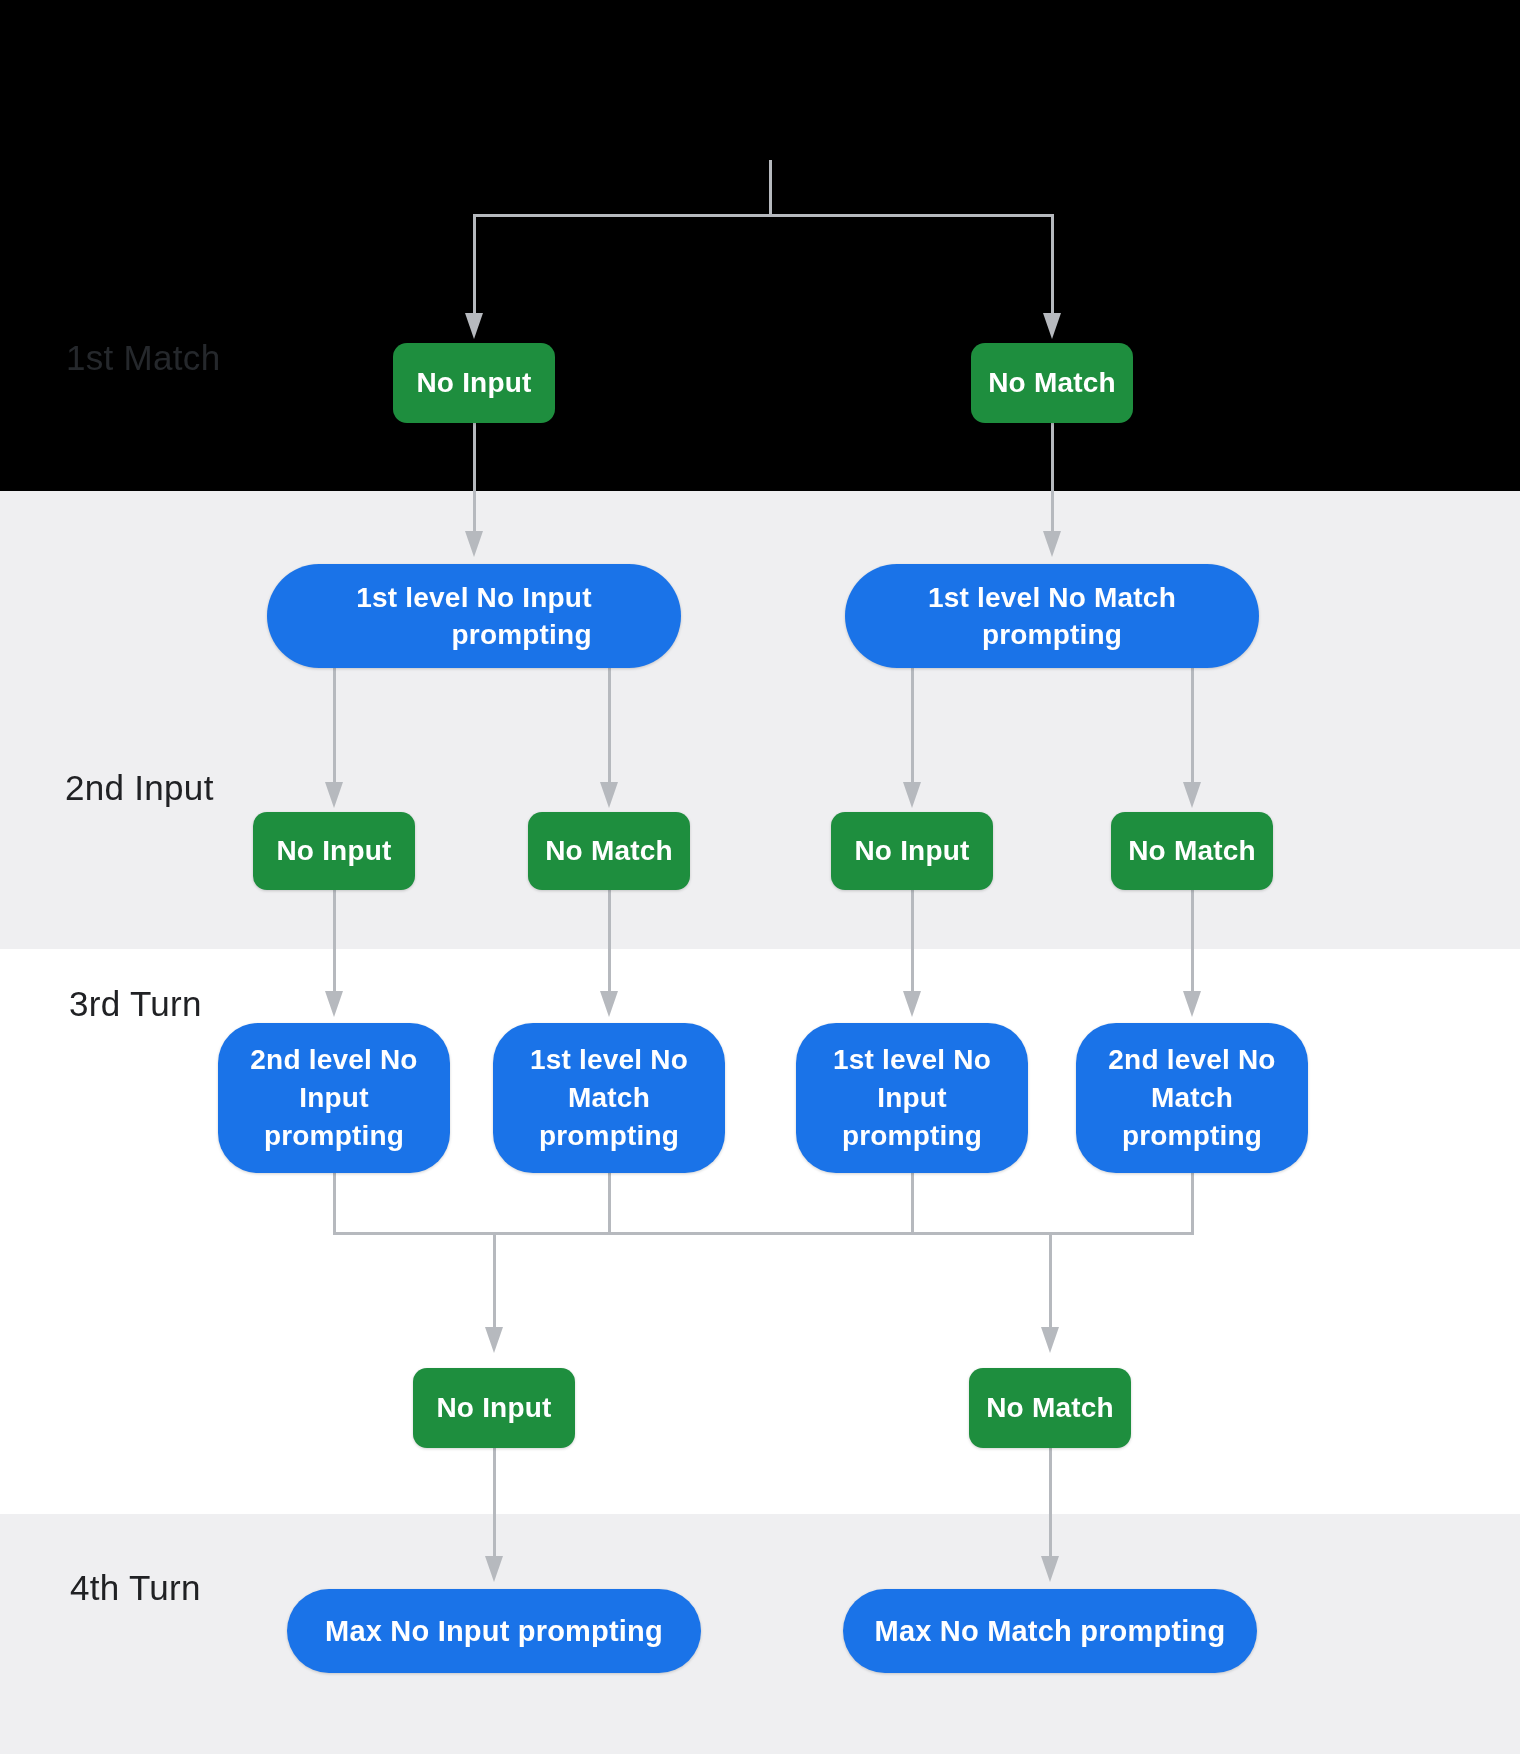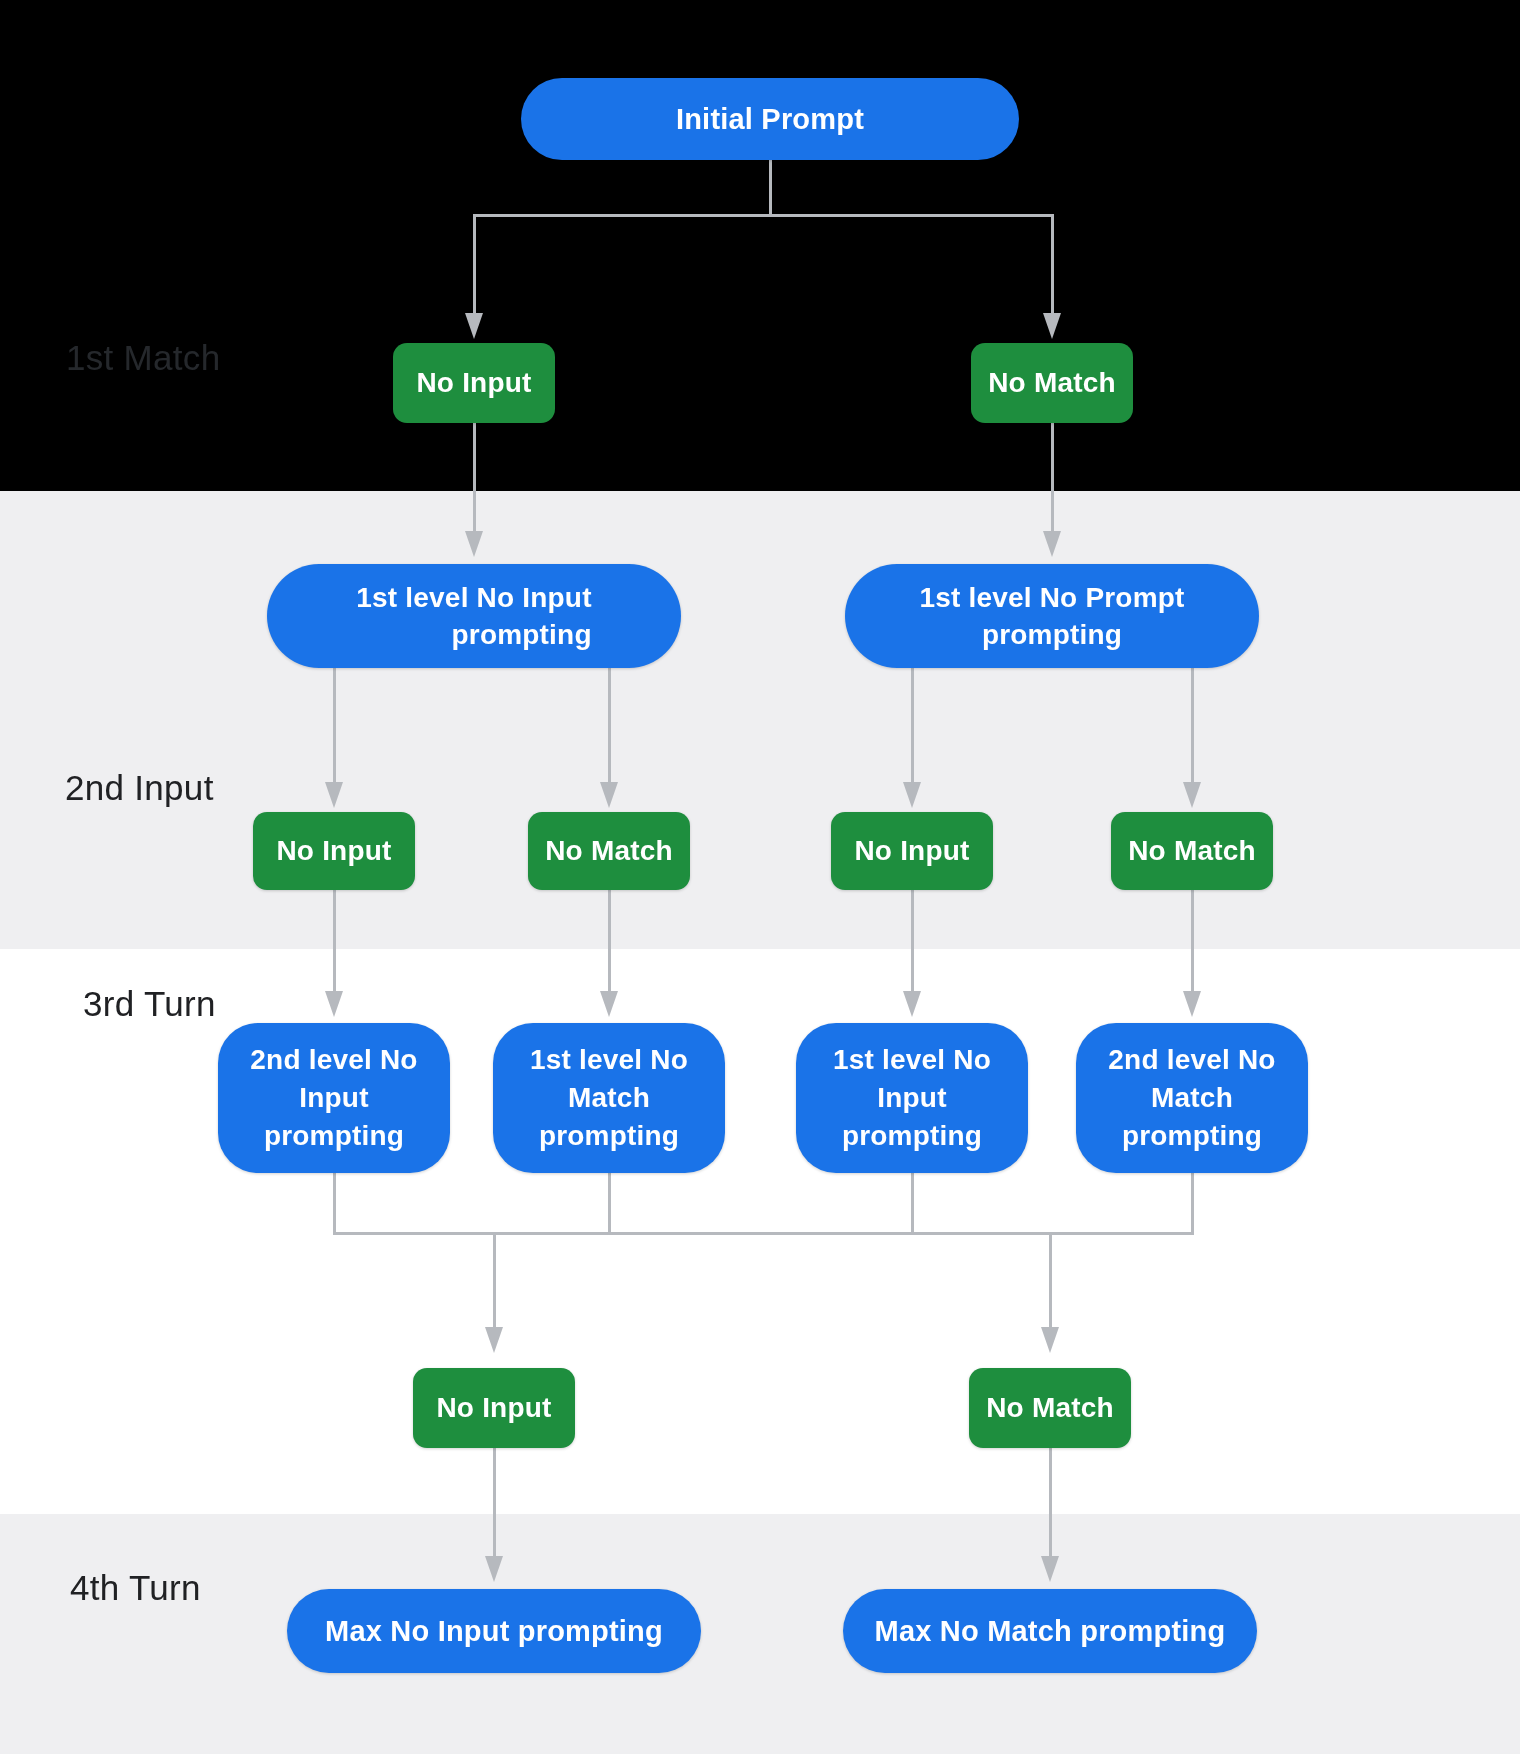--- a/index.html
+++ b/index.html
@@ -88,26 +88,25 @@
       <div class="line" style="left: 492.5px; top: 1233px; width: 3px; height: 94px;"></div>
       <div class="arrowhead" style="left: 485px; top: 1327px;"></div>
       <div class="line" style="left: 1048.5px; top: 1233px; width: 3px; height: 94px;"></div>
       <div class="arrowhead" style="left: 1041px; top: 1327px;"></div>
       <div class="line" style="left: 492.5px; top: 1448px; width: 3px; height: 108px;"></div>
       <div class="arrowhead" style="left: 485px; top: 1556px;"></div>
       <div class="line" style="left: 1048.5px; top: 1448px; width: 3px; height: 108px;"></div>
       <div class="arrowhead" style="left: 1041px; top: 1556px;"></div>
     </div>
   <div id="nodes">
-      <div class="node blue f-xl" style="left: 521px; top: 78px; width: 498px; height: 82px; border-radius: 41px;">Initial Prompt</div>
       <div class="node green f-ev" style="left: 393px; top: 343px; width: 162px; height: 80px; border-radius: 14px;">No Input</div>
       <div class="node green f-ev" style="left: 971px; top: 343px; width: 162px; height: 80px; border-radius: 14px;">No Match</div>
       <div class="node blue f-p2" style="left: 267px; top: 564px; width: 414px; height: 104px; border-radius: 52px; text-align: right;">1st level No Input
 prompting</div>
-      <div class="node blue f-p2" style="left: 845px; top: 564px; width: 414px; height: 104px; border-radius: 52px;">1st level No Prompt
+      <div class="node blue f-p2" style="left: 845px; top: 564px; width: 414px; height: 104px; border-radius: 52px;">1st level No Match
 prompting</div>
       <div class="node green f-ev" style="left: 253px; top: 812px; width: 162px; height: 78px; border-radius: 14px;">No Input</div>
       <div class="node green f-ev" style="left: 528px; top: 812px; width: 162px; height: 78px; border-radius: 14px;">No Match</div>
       <div class="node green f-ev" style="left: 831px; top: 812px; width: 162px; height: 78px; border-radius: 14px;">No Input</div>
       <div class="node green f-ev" style="left: 1111px; top: 812px; width: 162px; height: 78px; border-radius: 14px;">No Match</div>
       <div class="node blue f-p3" style="left: 218px; top: 1023px; width: 232px; height: 150px; border-radius: 40px;">2nd level No
 Input
 prompting</div>
       <div class="node blue f-p3" style="left: 493px; top: 1023px; width: 232px; height: 150px; border-radius: 40px;">1st level No
 Match
@@ -119,16 +118,16 @@
 Match
 prompting</div>
       <div class="node green f-ev" style="left: 413px; top: 1368px; width: 162px; height: 80px; border-radius: 14px;">No Input</div>
       <div class="node green f-ev" style="left: 969px; top: 1368px; width: 162px; height: 80px; border-radius: 14px;">No Match</div>
       <div class="node blue f-xl" style="left: 843px; top: 1589px; width: 414px; height: 84px; border-radius: 42px;">Max No Match prompting</div>
       <div class="node blue f-xl" style="left: 287px; top: 1589px; width: 414px; height: 84px; border-radius: 42px;">Max No Input prompting</div>
     </div>
   <div id="labels">
       <div class="turn-label on-black" style="left: 66px; top: 340px;">1st Match</div>
       <div class="turn-label" style="left: 65px; top: 770px;">2nd Input</div>
-      <div class="turn-label" style="left: 83px; top: 986px;">3rd Turn</div>
+      <div class="turn-label" style="left: 69px; top: 986px;">3rd Turn</div>
       <div class="turn-label" style="left: 70px; top: 1570px;">4th Turn</div>
     </div>
 </div>
 
 </body></html>

